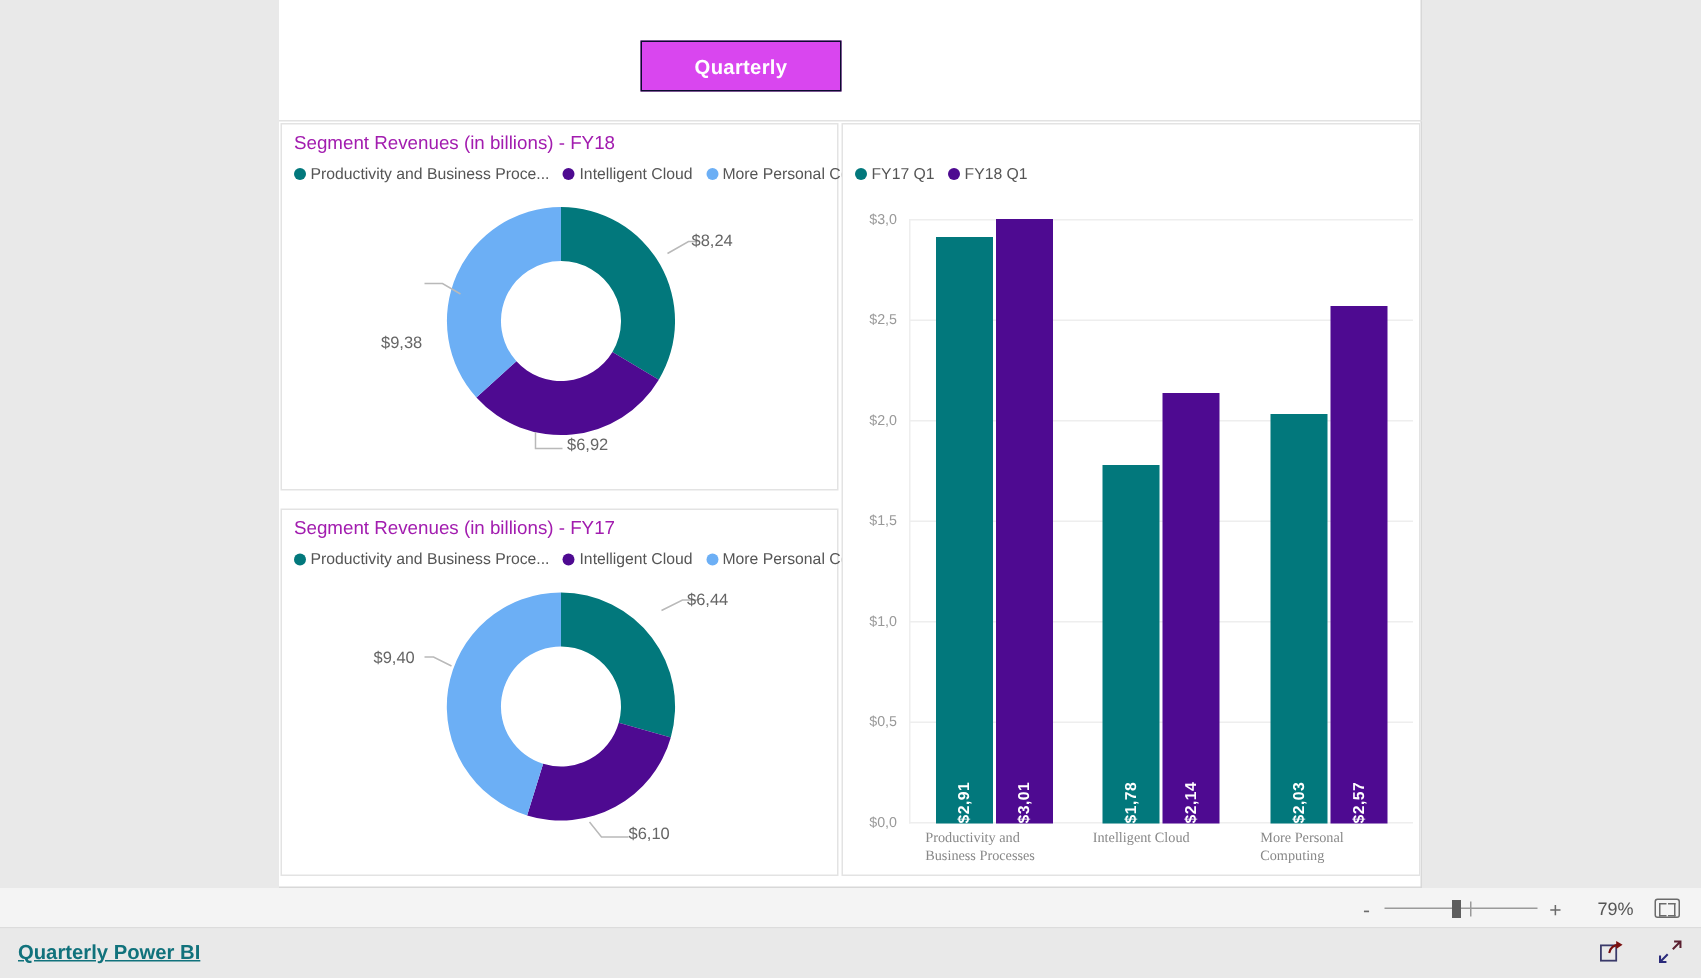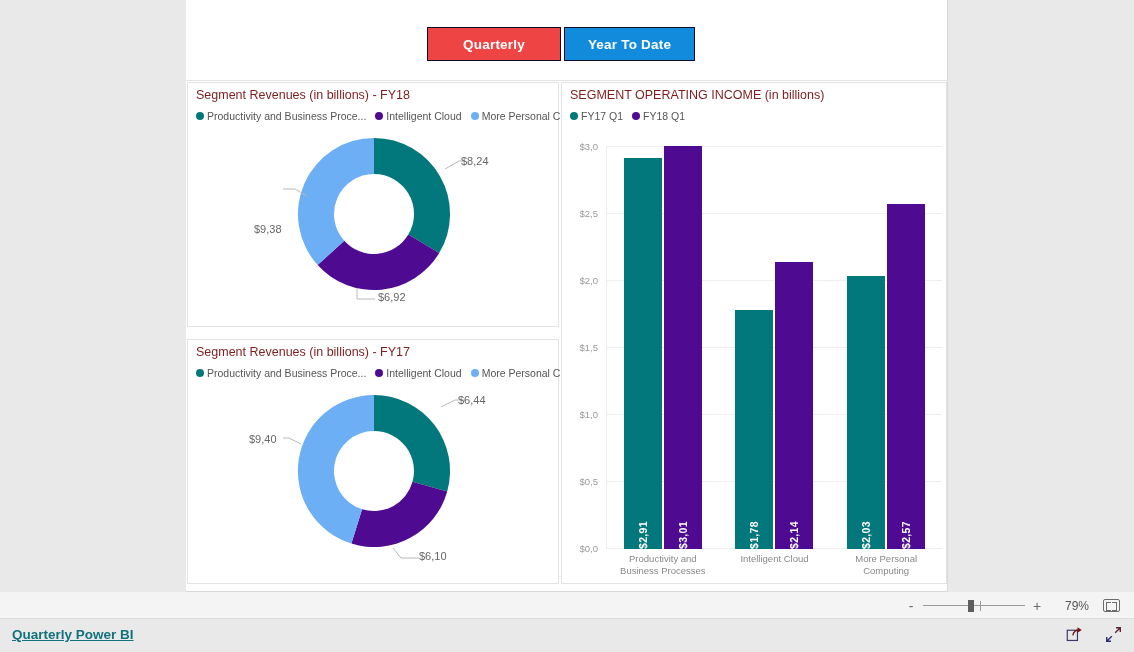--- a/index.html
+++ b/index.html
@@ -32,32 +32,32 @@
     position: absolute; top: 27px;
     height: 34px;
     border: 1px solid #0b0b2e;
     color: #ffffff;
     font-size: 13.5px;
     font-weight: bold;
     display: flex; align-items: center; justify-content: center;
     cursor: pointer;
     letter-spacing: .2px;
   }
-  .tbtn.quarterly { left: 241px; width: 134px; background: #ef4444; }
+  .tbtn.quarterly { left: 241px; width: 134px; background: #d946ef; }
   .tbtn.ytd       { left: 378px; width: 131px; background: #128bdc; }
 
   
   .tile {
     position: absolute;
     background: #ffffff;
     border: 1px solid #e3e3e3;
   }
   .tile-title {
     position: absolute; left: 8px; top: 5px;
-    font-size: 12.5px; color: #7f1d1d;
+    font-size: 12.5px; color: #a21caf;
     white-space: nowrap;
   }
   .legend {
     position: absolute; left: 8px;
     display: flex; align-items: center;
     font-size: 10.5px; color: #555555;
     white-space: nowrap;
   }
   .legend .li { display: flex; align-items: center; margin-right: 9px; text-align: right; }
   .legend .dot {
@@ -112,21 +112,21 @@
     margin-top: 7px;
     letter-spacing: .3px;
   }
   .xlabels {
     position: absolute; left: 45px; top: 415px;
     width: 335px;
     display: flex; justify-content: space-around;
   }
   .xlab {
     font-size: 9.5px; color: #888888;
-    text-align: center; width: 92px; line-height: 12px;
+    width: 92px; line-height: 12px; font-family: Liberation Serif, serif;
   }
 
   
   .bottombar {
     position: absolute; left: 0; top: 592px;
     width: 1134px; height: 27px;
     background: #f4f4f4;
     border-bottom: 1px solid #dcdcdc;
   }
   .zoomwrap {
@@ -179,23 +179,20 @@
 <body>
 
 <div id="root">
 
   <div class="canvas">
 
     <div class="toggle-row">
       <div class="tbtn quarterly">
         <span>Quarterly</span>
       </div>
-      <div class="tbtn ytd">
-        <span>Year To Date</span>
-      </div>
     </div>
 
     <div class="tile tile-fy18">
       <div class="tile-title">Segment Revenues (in billions) - FY18</div>
       <div class="legend" style="top:27px">
         <div class="li">
           <span class="dot" style="background:#02787C"></span>
           <span>Productivity and Business Proce...</span>
         </div>
         <div class="li">
@@ -259,21 +256,20 @@
           <polyline points="110,168 118,178 136,178" fill="none" stroke="#b9b9b9" stroke-width="1"></polyline>
         </svg>
 
         <div class="dlabel" style="left:270px; top:16px;">$6,44</div>
         <div class="dlabel" style="left:61px; top:55px;">$9,40</div>
         <div class="dlabel" style="left:231px; top:172px;">$6,10</div>
       </div>
     </div>
 
     <div class="tile tile-bar">
-      <div class="tile-title">SEGMENT OPERATING INCOME (in billions)</div>
       <div class="legend" style="top:27px">
         <div class="li">
           <span class="dot" style="background:#02787C"></span>
           <span>FY17 Q1</span>
         </div>
         <div class="li">
           <span class="dot" style="background:#4E0A91"></span>
           <span>FY18 Q1</span>
         </div>
       </div>

